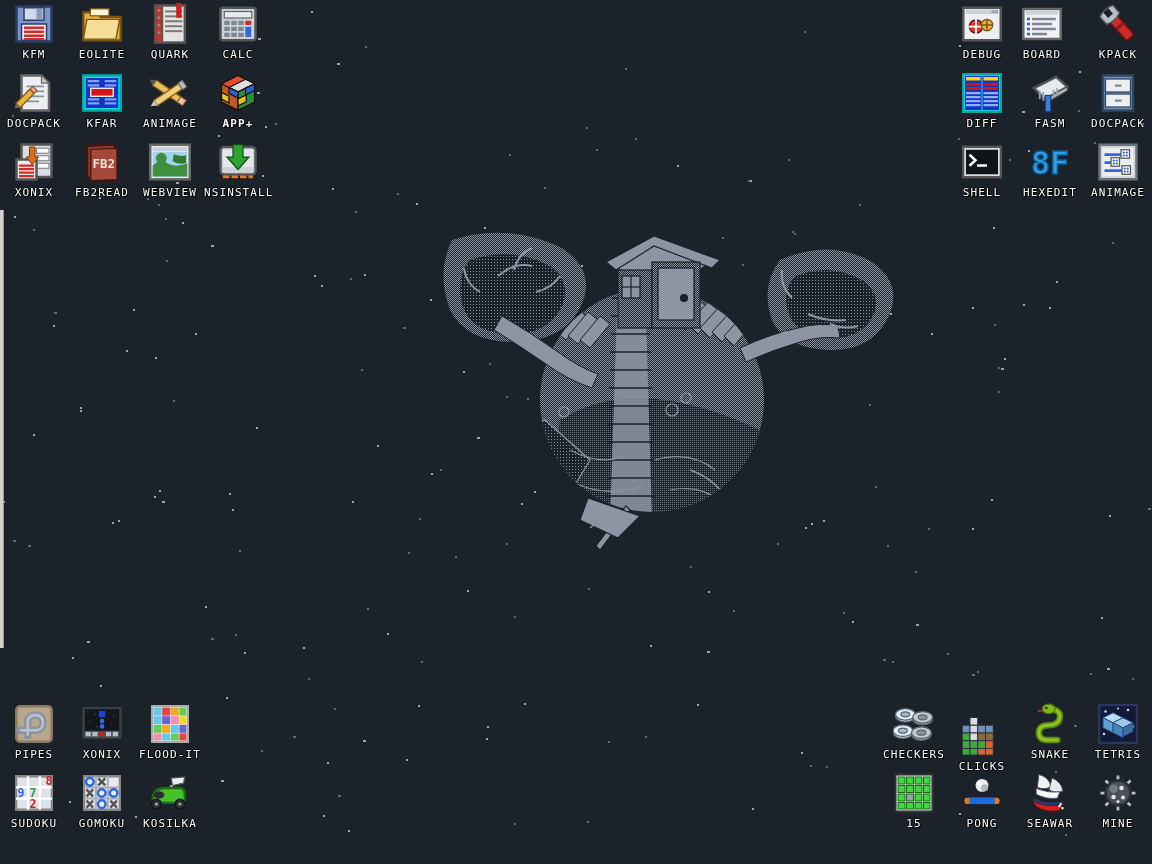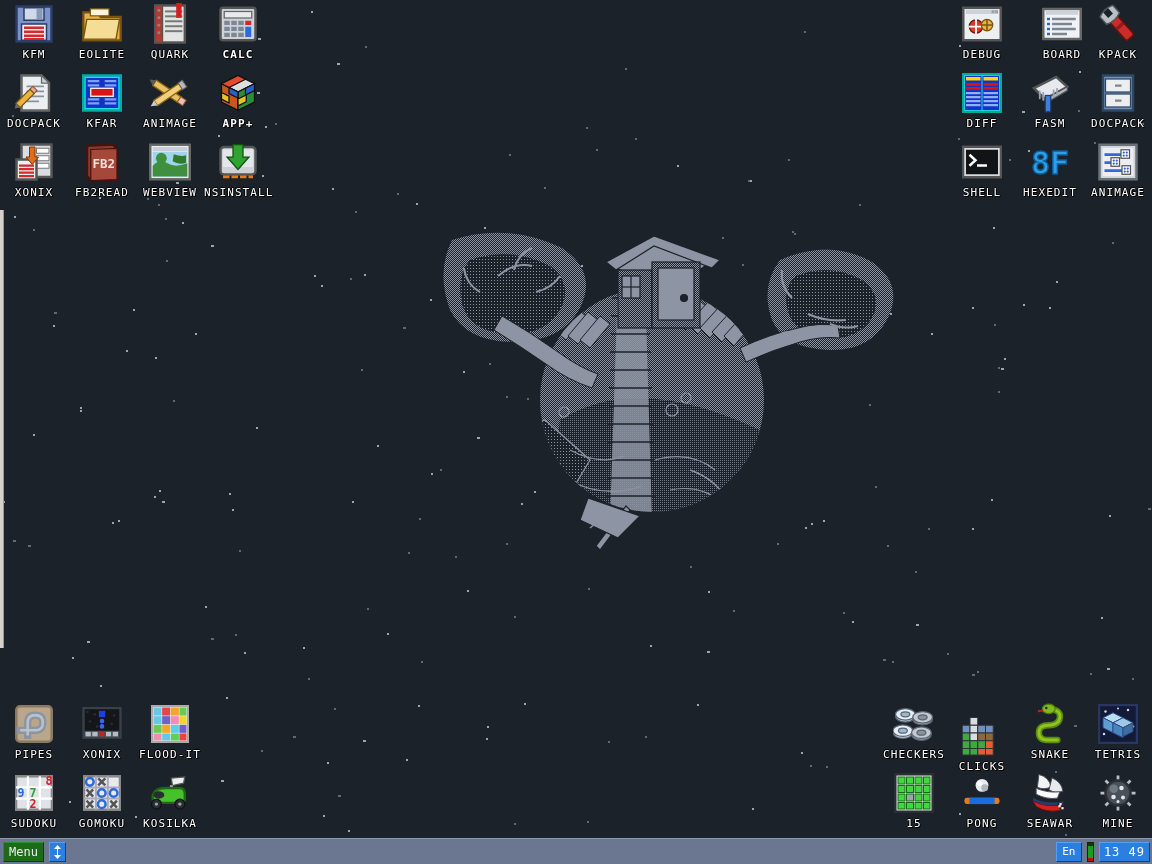--- a/index.html
+++ b/index.html
@@ -526,21 +526,21 @@
     <g fill="#888">
               <circle cx="2.5" cy="3" r=".6"></circle>
               <circle cx="2.5" cy="6" r=".6"></circle>
               <circle cx="2.5" cy="9" r=".6"></circle>
               <circle cx="2.5" cy="12" r=".6"></circle>
             </g>
   </svg>
         </div>
         <span class="lbl">QUARK</span>
       </div>
-      <div class="desk-icon" style="left: 204px; top: 0px; font-weight: bold;">
+      <div class="desk-icon" style="left: 204px; top: 0px;">
         <div class="glyph">
           <svg width="40" height="38" viewBox="0 0 16 15">
     <rect x="1" y="1" width="14" height="13" rx="1" fill="#cfd3d8" stroke="#555"></rect>
     <rect x="2.5" y="2.5" width="11" height="2.6" fill="#e6ecee" stroke="#666" stroke-width=".5"></rect>
     <g fill="#7d8894">
       <rect x="2.5" y="6.2" width="2.2" height="1.7"></rect>
               <rect x="5.3" y="6.2" width="2.2" height="1.7"></rect>
               <rect x="8.1" y="6.2" width="2.2" height="1.7"></rect>
       <rect x="2.5" y="8.6" width="2.2" height="1.7"></rect>
               <rect x="5.3" y="8.6" width="2.2" height="1.7"></rect>
@@ -699,21 +699,21 @@
     <rect x="11.8" y="1.5" width="1.2" height="1.2" fill="#9aa3ad"></rect>
             <rect x="13.2" y="1.5" width="1.2" height="1.2" fill="#9aa3ad"></rect>
     <circle cx="5.6" cy="8" r="2.7" fill="#d83a2a" stroke="#6a1208" stroke-width=".5"></circle>
     <path d="M5.6 5 v6 M2.6 8 h6" stroke="#fff" stroke-width=".7"></path>
     <circle cx="10" cy="7.4" r="2.3" fill="#e8b341" stroke="#7a5510" stroke-width=".5"></circle>
     <path d="M10 5 v4.8 M7.7 7.4 h4.6" stroke="#7a5510" stroke-width=".6"></path>
   </svg>
         </div>
         <span class="lbl">DEBUG</span>
       </div>
-      <div class="desk-icon" style="left: 80px; top: 0px;">
+      <div class="desk-icon" style="left: 60px; top: 0px;">
         <div class="glyph">
           <svg width="40" height="34" viewBox="0 0 16 13">
     <rect x="0.5" y="0.5" width="15" height="12" fill="#f0f2f5" stroke="#666"></rect>
     <rect x="1.5" y="1.2" width="13" height="1.6" fill="#ccd2d9"></rect>
     <g fill="#3462c6">
               <rect x="2" y="4" width="1.2" height="1"></rect>
               <rect x="2" y="6" width="1.2" height="1"></rect>
               <rect x="2" y="8" width="1.2" height="1"></rect>
               <rect x="2" y="10" width="1.2" height="1"></rect>
             </g>
@@ -1138,38 +1138,14 @@
               <circle cx="6.2" cy="9.6" r=".9"></circle>
               <circle cx="10" cy="9.8" r=".8"></circle>
               <circle cx="8" cy="11.4" r=".6"></circle>
             </g>
   </svg>
         </div>
         <span class="lbl">MINE</span>
       </div>
     </div>
 
-  <div id="taskbar">
-    <div id="menu-button">
-      <span>Menu</span>
-    </div>
-    <div id="minimize-button">
-      <svg width="9" height="14" viewBox="0 0 9 14">
-        <path d="M4.5 0 L8 4 L1 4 Z" fill="#fff"></path>
-        <path d="M4.5 14 L8 10 L1 10 Z" fill="#fff"></path>
-        <rect x="4" y="4" width="1" height="6" fill="#fff"></rect>
-      </svg>
-    </div>
-    <div id="tray">
-      <div id="lang-button">
-        <span>En</span>
-      </div>
-      <div id="cpu-meter">
-        <div class="fill"></div>
-        <div class="red"></div>
-      </div>
-      <div id="clock">
-        <span>13 49</span>
-      </div>
-    </div>
-  </div>
 
 </div>
 
 </body></html>

